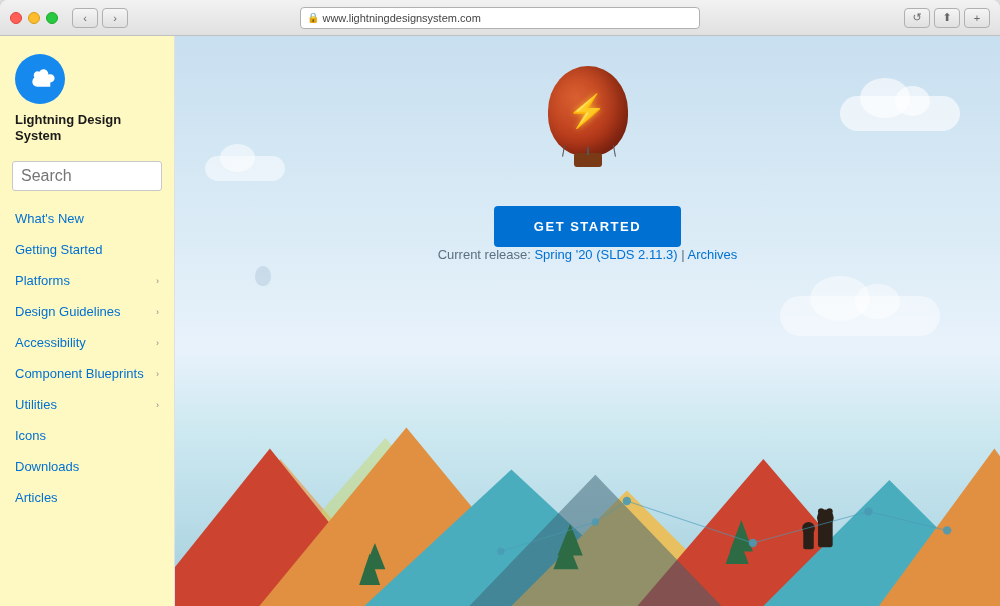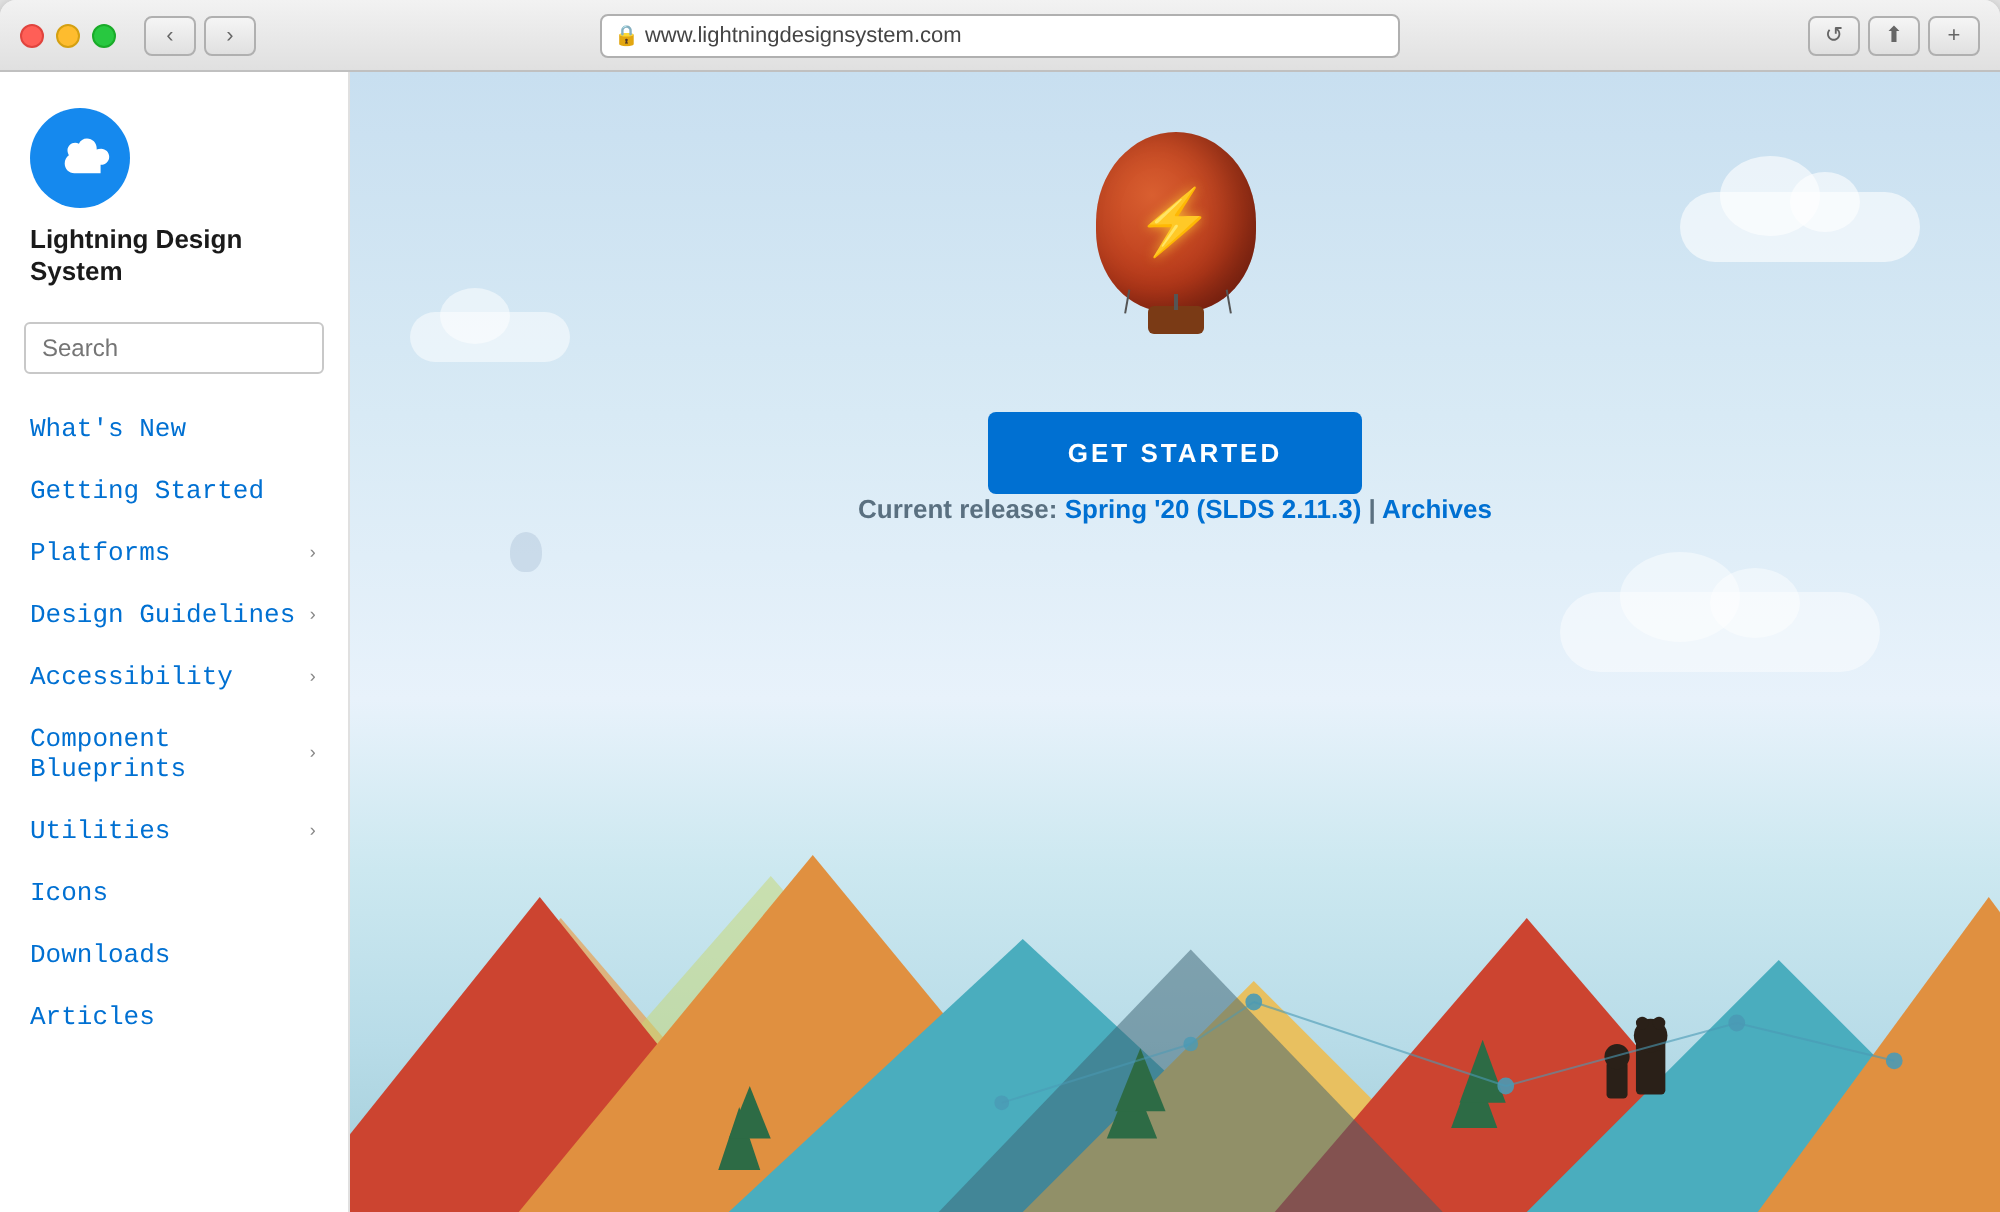--- a/index.html
+++ b/index.html
@@ -61,21 +61,21 @@
     .app-wrapper {
       display: flex;
       width: 1000px;
       height: 570px;
     }
 
     
     .sidebar {
       width: 175px;
       min-width: 175px;
-      background: #ffffff;
+      background: #fef9c3;
       border-right: 1px solid #e0e0e0;
       height: 570px;
       overflow-y: auto;
       flex-shrink: 0;
     }
     .sidebar-logo {
       padding: 18px 15px 10px;
       display: flex; flex-direction: column; align-items: flex-start;
     }
     .salesforce-logo {
@@ -93,38 +93,37 @@
       line-height: 1.2;
     }
     .sidebar-search {
       padding: 8px 12px 12px;
     }
     .sidebar-search input {
       width: 100%;
       padding: 5px 8px;
       border: 1px solid #c8c8c8;
       border-radius: 3px;
-      font-size: 12px;
+      font-size: 16px;
       color: #888;
       outline: none;
     }
     .sidebar-nav { list-style: none; }
     .sidebar-nav li {
       border-bottom: none;
     }
     .sidebar-nav a {
       display: flex;
       align-items: center;
       justify-content: space-between;
       padding: 8px 15px;
       font-size: 13px;
       color: #0070d2;
       text-decoration: none;
       cursor: pointer;
-      font-family: Liberation Mono, monospace;
     }
     .sidebar-nav .chevron { font-size: 9px; color: #888; }
 
     
     .main-content {
       flex: 1;
       height: 570px;
       overflow: hidden;
       position: relative;
       background: linear-gradient(180deg, #c8dff0 0%, #d8eaf5 30%, #e8f2fb 55%, #cce8f0 70%, #b8dce8 85%, #a0ccd8 100%);
@@ -215,21 +214,20 @@
       font-weight: 700;
       letter-spacing: 1.5px;
       text-transform: uppercase;
       border-radius: 4px;
       cursor: pointer;
     }
 
     .release-info {
       font-size: 13px;
       color: #5a7080;
-      font-weight: bold;
     }
     .release-info a {
       color: #0070d2;
       text-decoration: none;
     }
 
     
     .landscape {
       position: absolute;
       bottom: 0; left: 0; right: 0;

